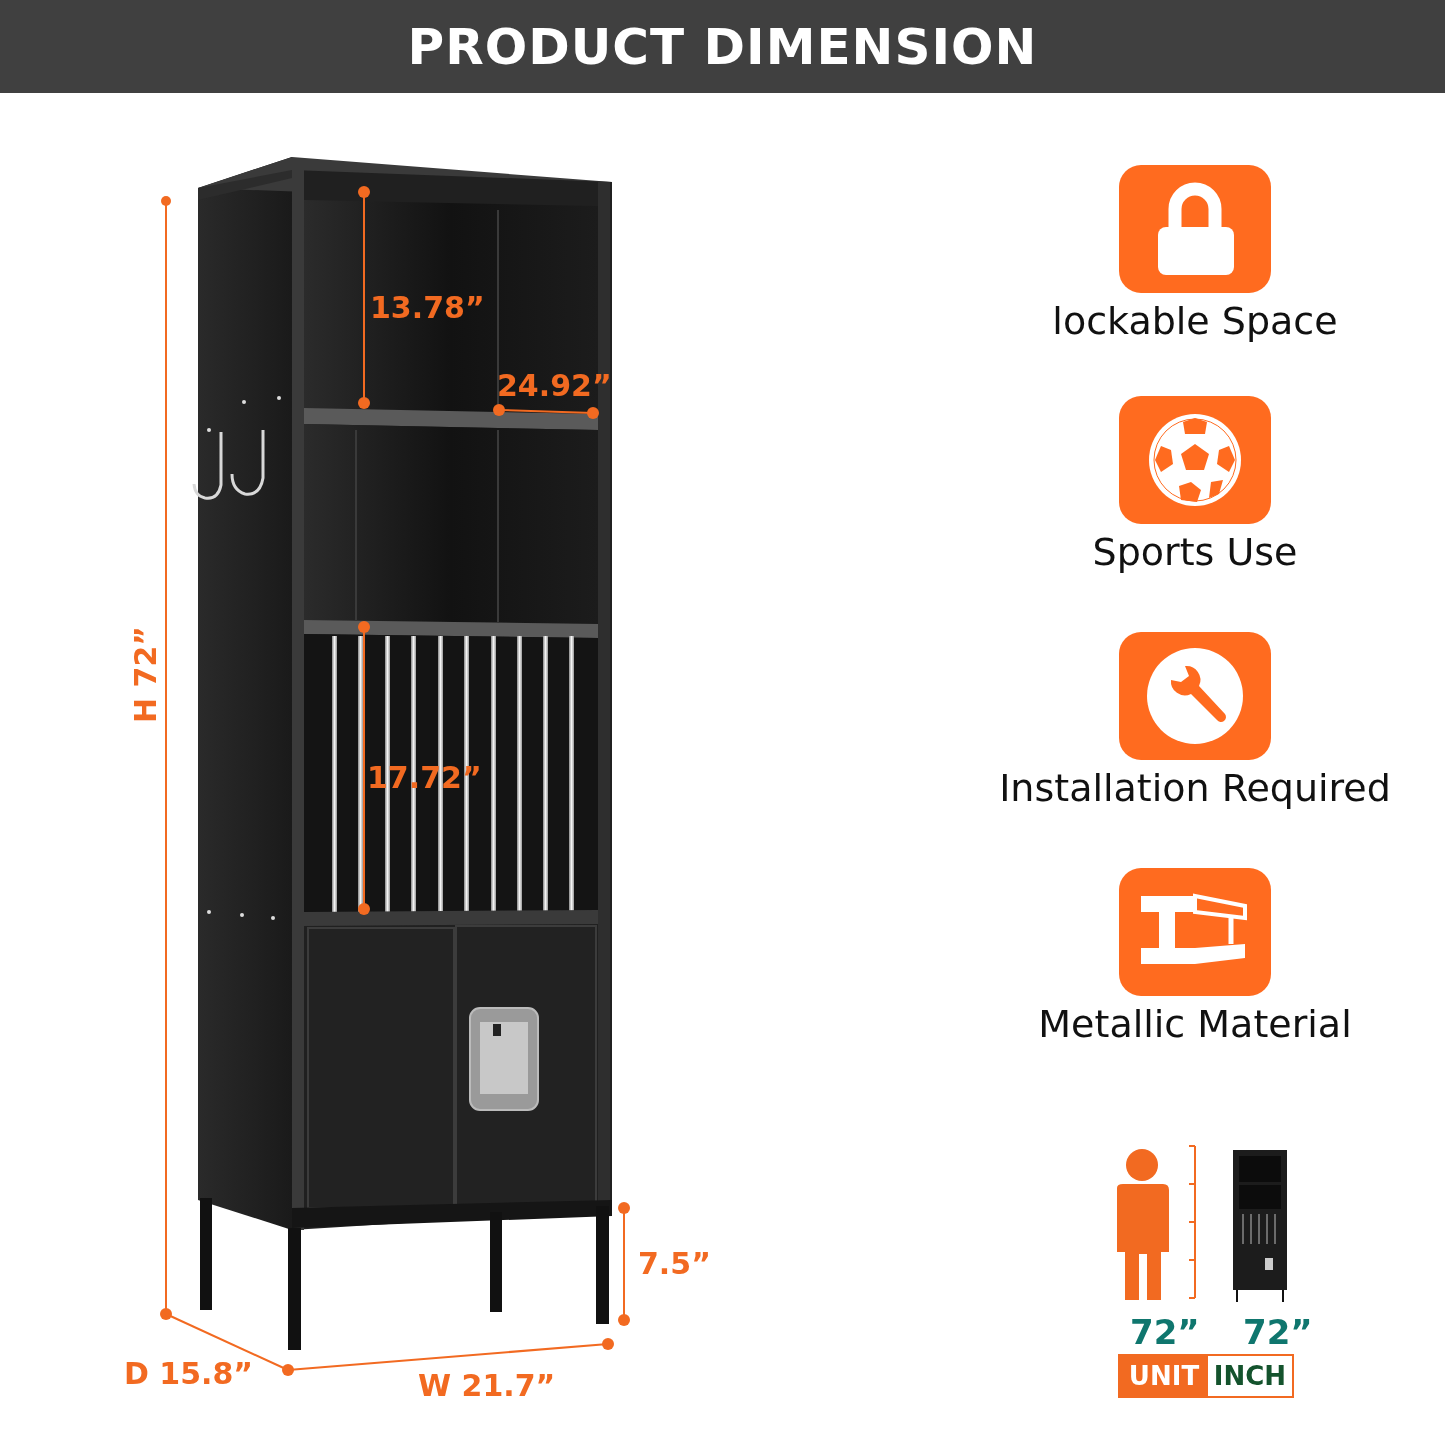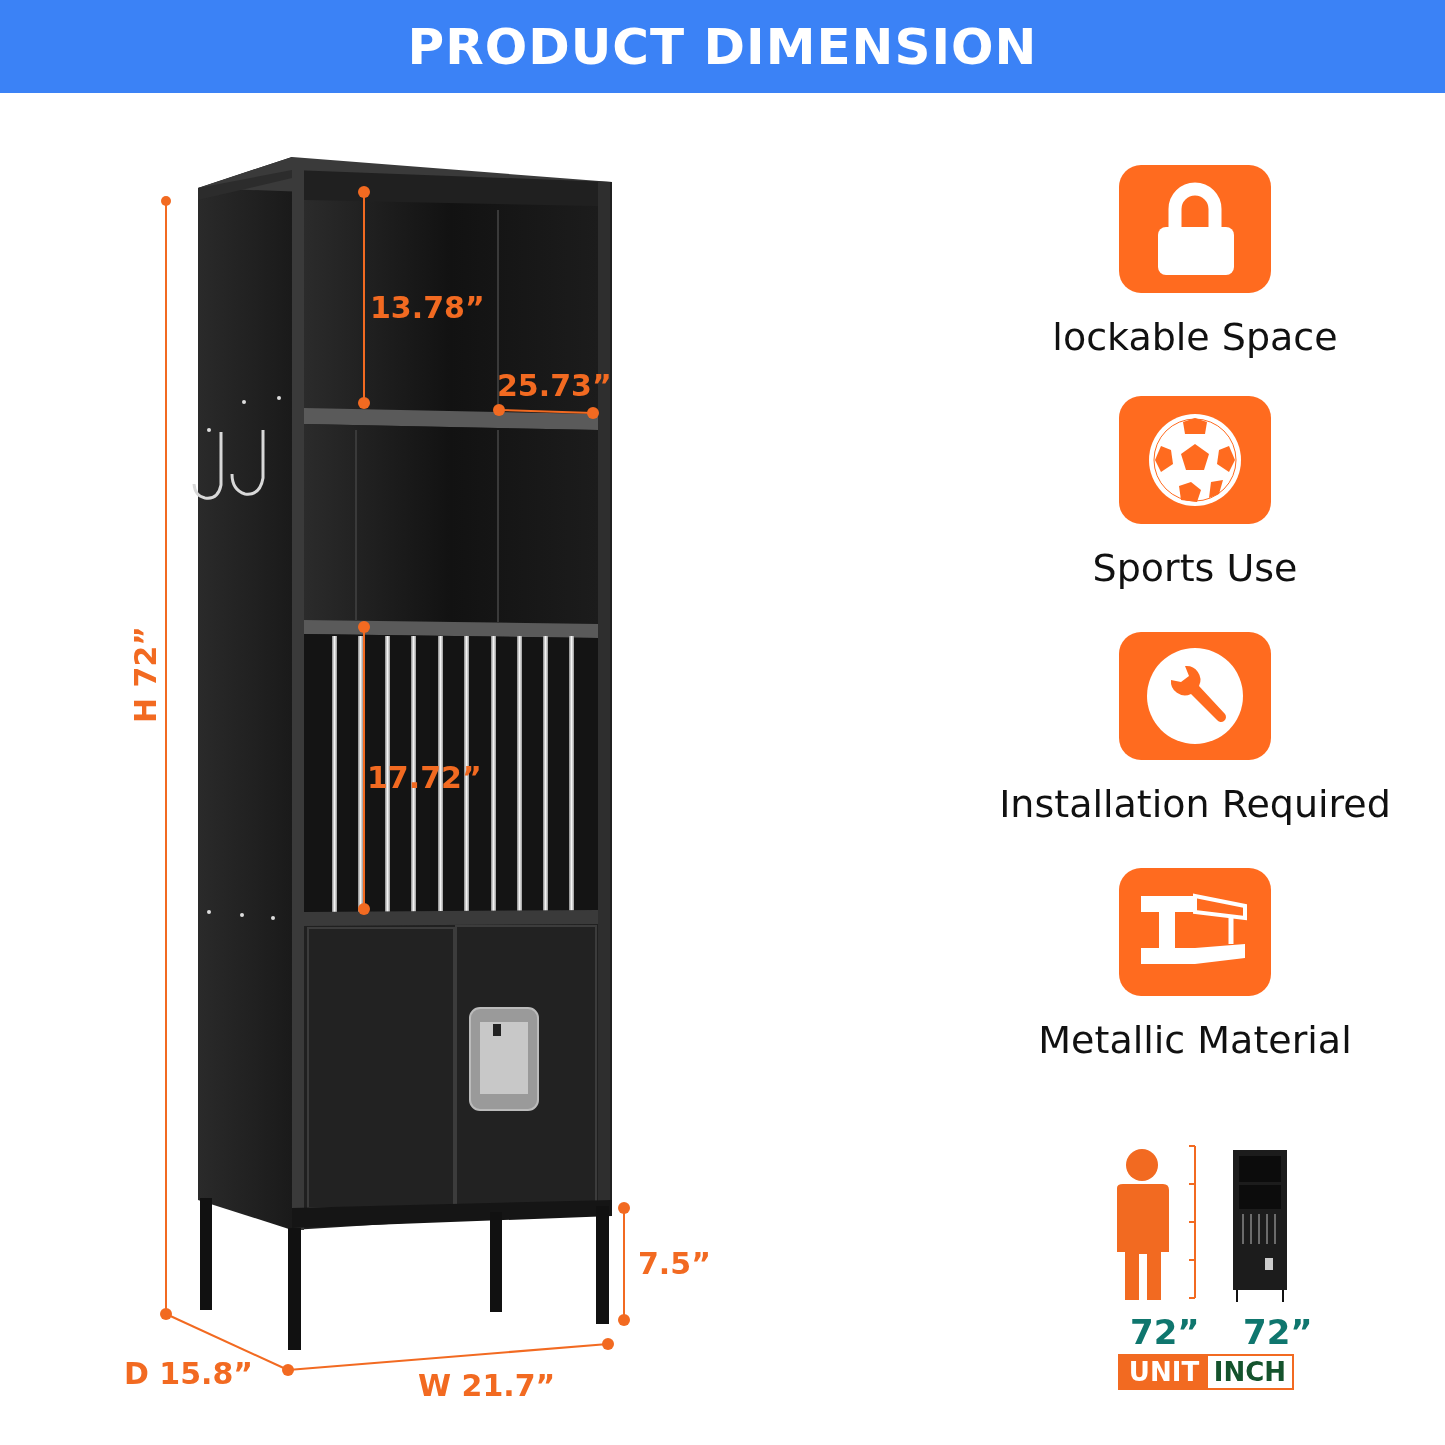--- a/index.html
+++ b/index.html
@@ -3,54 +3,54 @@
 <meta charset="utf-8">
 <style>
   html, body { margin: 0; padding: 0; }
   body {
     width: 1445px; height: 1445px; position: relative; overflow: hidden;
     background: #ffffff;
     font-family: "DejaVu Sans", "Liberation Sans", sans-serif;
   }
   .banner {
     position: absolute; left: 0; top: 0; width: 1445px; height: 93px;
-    background: #3b82f6;
+    background: #404040;
     display: flex; align-items: center; justify-content: center;
   }
   .banner-title {
     color: #ffffff; font-weight: bold; font-size: 50px; letter-spacing: 1px;
     font-family: "DejaVu Sans", sans-serif;
   }
   .product-svg { position: absolute; left: 0; top: 93px; }
   .dim-label {
     position: absolute; color: #f26a21; font-weight: bold; font-size: 30px;
     font-family: "DejaVu Sans", sans-serif; white-space: nowrap;
   }
   .dim-h {
     transform: rotate(-90deg); transform-origin: left top;
   }
   .feature {
     position: absolute; width: 460px; left: 965px;
-    display: flex; flex-direction: column; align-items: center; gap: 16px;
+    display: flex; flex-direction: column; align-items: center;
   }
   .feature-icon {
     width: 152px; height: 128px; background: #ff6b1f; border-radius: 22px;
     display: flex; align-items: center; justify-content: center;
   }
   .feature-label {
     margin-top: 6px; font-size: 38px; color: #111; font-family: "DejaVu Sans", sans-serif;
     white-space: nowrap;
   }
   .compare { position: absolute; left: 1105px; top: 1140px; width: 220px; height: 260px; }
   .compare-val {
     position: absolute; color: #0f766e; font-weight: bold; font-size: 34px;
     font-family: "DejaVu Sans", sans-serif;
   }
   .unit-box {
-    position: absolute; left: 1118px; top: 1354px; height: 36px; width: 176px;
+    position: absolute; left: 1118px; top: 1354px; height: 44px; width: 176px;
     border: 2px solid #f26a21; display: flex; box-sizing: border-box;
   }
   .unit-left {
     background: #f26a21; color: #fff; font-weight: bold; font-size: 26px;
     display: flex; align-items: center; justify-content: center; width: 88px;
   }
   .unit-right {
     color: #14532d; font-weight: bold; font-size: 26px;
     display: flex; align-items: center; justify-content: center; flex: 1;
   }
@@ -169,21 +169,21 @@
     <circle cx="364" cy="627" r="6" stroke="none"></circle>
     <circle cx="364" cy="909" r="6" stroke="none"></circle>
   </g>
 </svg>
 
 <div class="dim-label dim-h" style="left:128px; top:723px;">H 72”</div>
 <div class="dim-label" style="left:418px; top:1368px;">W 21.7”</div>
 <div class="dim-label" style="left:124px; top:1356px;">D 15.8”</div>
 <div class="dim-label" style="left:638px; top:1246px;">7.5”</div>
 <div class="dim-label" style="left:370px; top:290px;">13.78”</div>
-<div class="dim-label" style="left:497px; top:368px;">25.73”</div>
+<div class="dim-label" style="left:497px; top:368px;">24.92”</div>
 <div class="dim-label" style="left:367px; top:760px;">17.72”</div>
 
 <div class="feature" style="top:165px;">
   <div class="feature-icon">
     <svg width="90" height="100" viewBox="0 0 90 100">
       <path d="M25,48 L25,30 A20,20 0 0 1 65,30 L65,48" fill="none" stroke="#fff" stroke-width="13"></path>
       <rect x="8" y="48" width="76" height="48" rx="8" fill="#fff"></rect>
     </svg>
   </div>
   <div class="feature-label">lockable Space</div>

